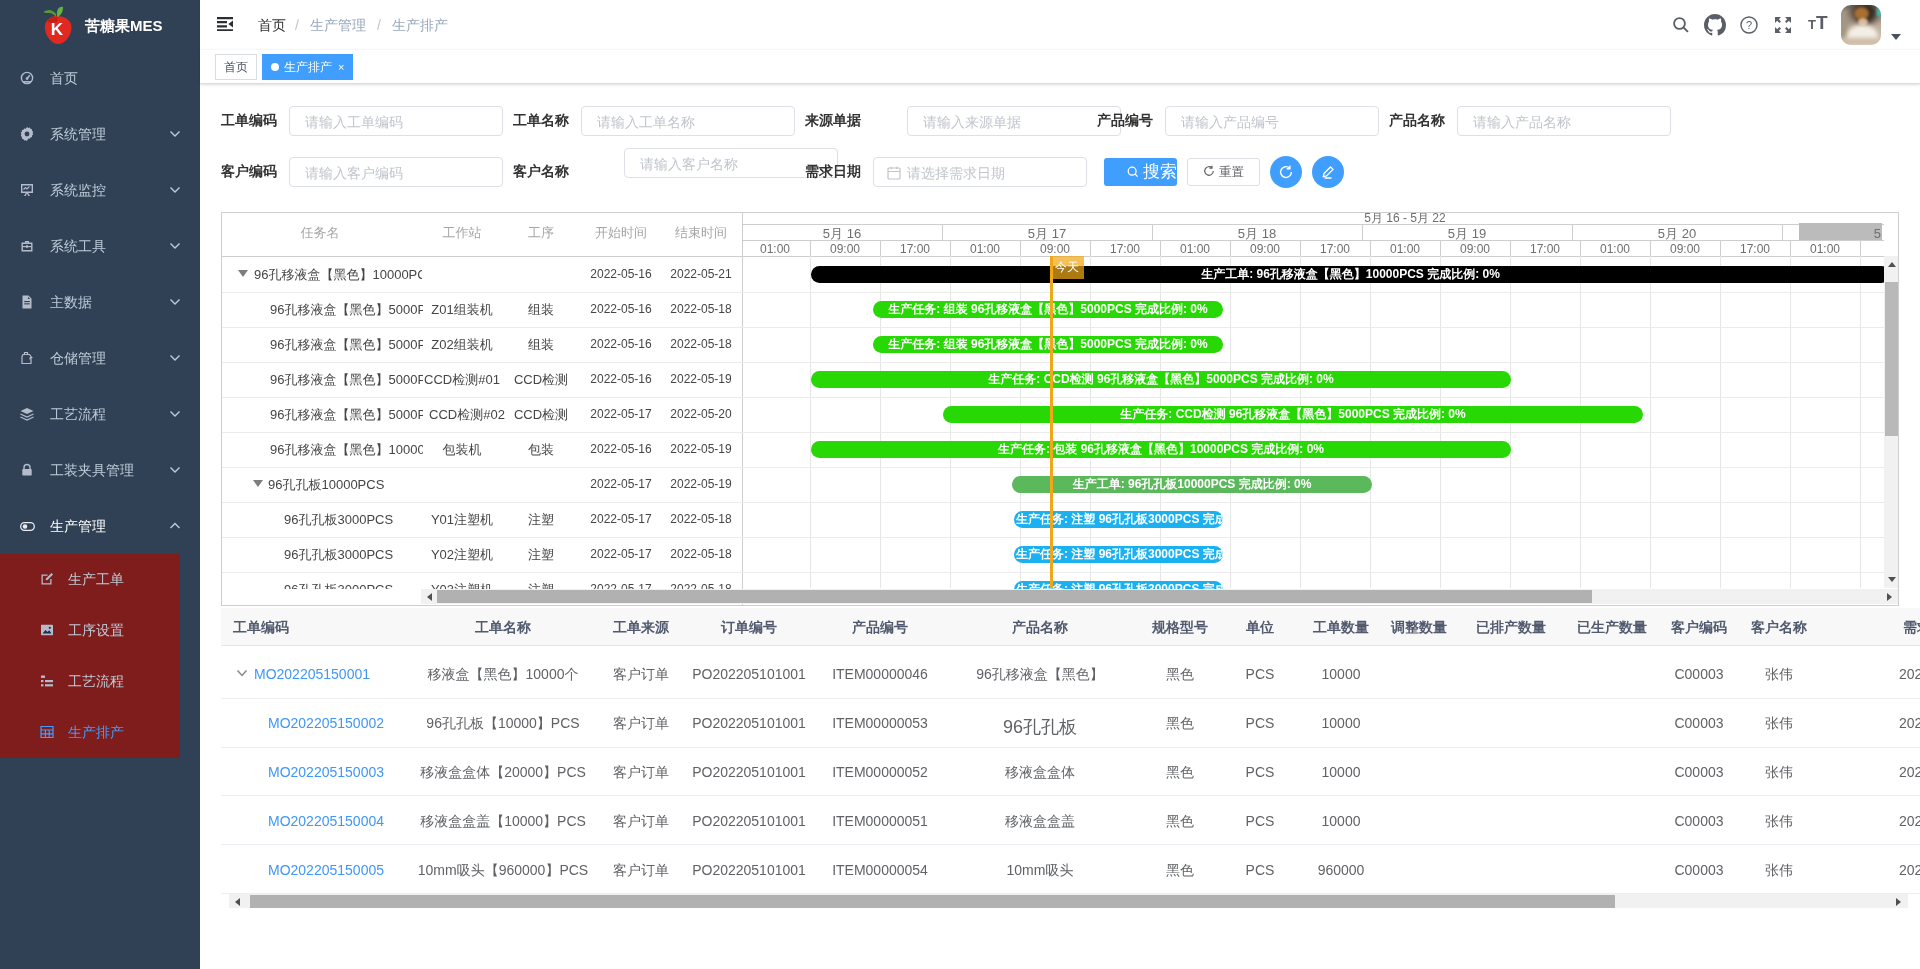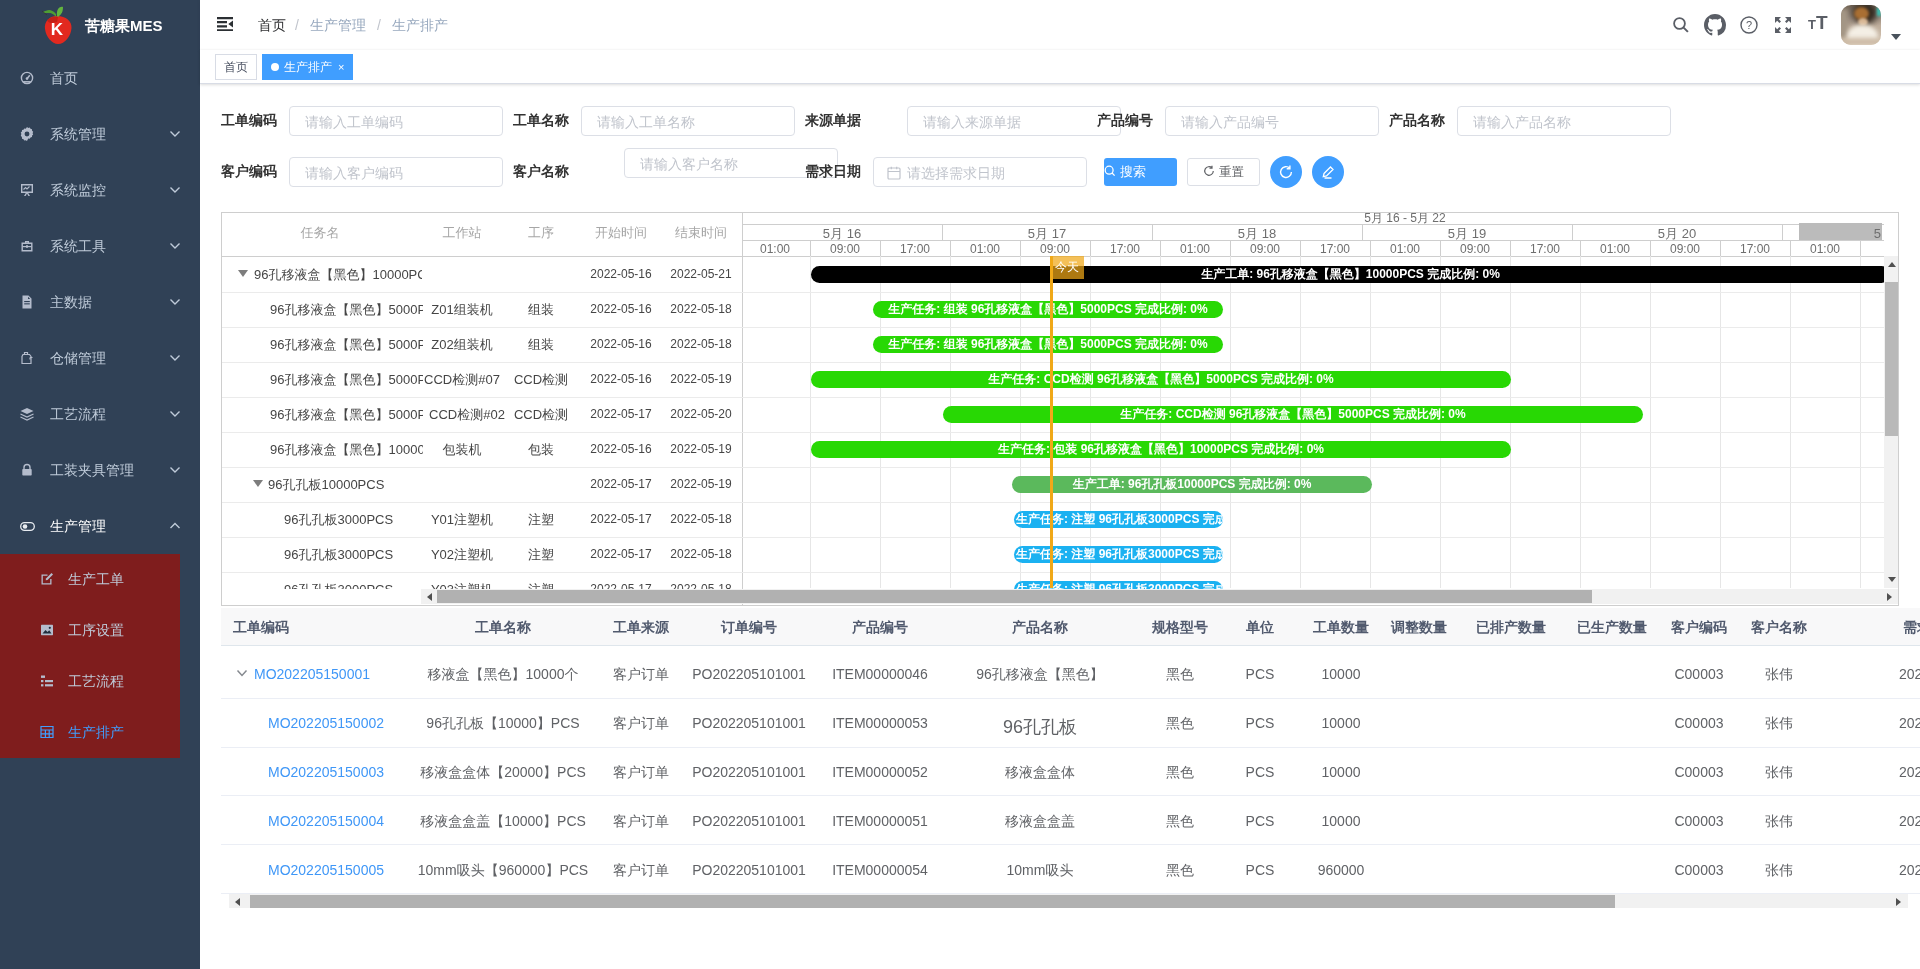--- a/index.html
+++ b/index.html
@@ -212,21 +212,21 @@
       <div class="txt" style="left:15px;top:7px;font-size:14px;color:#c0c4cc;">请输入客户名称</div>
     </div>
 <div class="txt" style="left:805px;top:163px;font-size:14px;font-weight:bold;color:#333;">需求日期</div>
     <div class="abs" style="left:873px;top:157px;width:214px;height:30px;border:1px solid #dcdfe6;border-radius:4px;background:#fff;">
       <svg class="abs" style="left:13px;top:8px" width="14" height="14" viewBox="0 0 14 14">
         <rect x="1" y="2" width="12" height="11" rx="1" stroke="#c0c4cc" stroke-width="1.2" fill="none"></rect>
         <path d="M1 5.5h12M4.3 0.8v2.5M9.7 0.8v2.5" stroke="#c0c4cc" stroke-width="1.2"></path>
       </svg>
       <div class="txt" style="left:33px;top:7px;font-size:14px;color:#c0c4cc;">请选择需求日期</div>
     </div>
-<div class="abs" style="left:1104px;top:158px;width:73px;height:28px;background:#409eff;border-radius:3px;color:#fff;font-size:13px;text-align:left;line-height:28px;">
+<div class="abs" style="left:1104px;top:158px;width:73px;height:28px;background:#409eff;border-radius:3px;color:#fff;font-size:17px;text-align:right;line-height:28px;">
 <svg style="vertical-align:-1px;margin-right:4px" width="12" height="12" viewBox="0 0 14 14">
         <circle cx="6" cy="6" r="4.6" stroke="#fff" stroke-width="1.5" fill="none"></circle>
         <path d="M9.4 9.4l3 3" stroke="#fff" stroke-width="1.5"></path>
       </svg>搜索</div>
 <div class="abs" style="left:1187px;top:158px;width:73px;height:28px;background:#fff;border:1px solid #dcdfe6;border-radius:3px;color:#606266;font-size:12.5px;text-align:center;line-height:26px;">
 <svg style="vertical-align:-1px;margin-right:4px" width="12" height="12" viewBox="0 0 14 14">
         <path d="M12 7a5 5 0 1 1-1.5-3.6M10.5 0.8v3h-3" stroke="#606266" stroke-width="1.4" fill="none"></path>
       </svg>重置</div>
 <div class="abs" style="left:1270px;top:156px;width:32px;height:32px;background:#409eff;border-radius:50%;">
 <svg class="abs" style="left:9px;top:9px" width="14" height="14" viewBox="0 0 14 14">
@@ -326,21 +326,21 @@
 <div class="txt ctr" style="left:399px;top:89px;font-size:12px;color:#454545;">2022-05-16</div>
 <div class="txt ctr" style="left:479px;top:89px;font-size:12px;color:#454545;">2022-05-18</div>
 <div class="abs" style="left:0;top:149px;width:1662px;height:1px;background:#ebebeb;"></div>
 <div class="txt" style="left:48px;top:123px;width:153px;overflow:hidden;font-size:13px;color:#454545;">96孔移液盒【黑色】5000PCS</div>
 <div class="txt ctr" style="left:240px;top:123px;font-size:13px;color:#454545;">Z02组装机</div>
 <div class="txt ctr" style="left:319px;top:123px;font-size:13px;color:#454545;">组装</div>
 <div class="txt ctr" style="left:399px;top:124px;font-size:12px;color:#454545;">2022-05-16</div>
 <div class="txt ctr" style="left:479px;top:124px;font-size:12px;color:#454545;">2022-05-18</div>
 <div class="abs" style="left:0;top:184px;width:1662px;height:1px;background:#ebebeb;"></div>
 <div class="txt" style="left:48px;top:158px;width:153px;overflow:hidden;font-size:13px;color:#454545;">96孔移液盒【黑色】5000PCS</div>
-<div class="txt ctr" style="left:240px;top:158px;font-size:13px;color:#454545;">CCD检测#07</div>
+<div class="txt ctr" style="left:240px;top:158px;font-size:13px;color:#454545;">CCD检测#01</div>
 <div class="txt ctr" style="left:319px;top:158px;font-size:13px;color:#454545;">CCD检测</div>
 <div class="txt ctr" style="left:399px;top:159px;font-size:12px;color:#454545;">2022-05-16</div>
 <div class="txt ctr" style="left:479px;top:159px;font-size:12px;color:#454545;">2022-05-19</div>
 <div class="abs" style="left:0;top:219px;width:1662px;height:1px;background:#ebebeb;"></div>
 <div class="txt" style="left:48px;top:193px;width:153px;overflow:hidden;font-size:13px;color:#454545;">96孔移液盒【黑色】5000PCS</div>
 <div class="txt ctr" style="left:245px;top:193px;font-size:13px;color:#454545;">CCD检测#02</div>
 <div class="txt ctr" style="left:319px;top:193px;font-size:13px;color:#454545;">CCD检测</div>
 <div class="txt ctr" style="left:399px;top:194px;font-size:12px;color:#454545;">2022-05-17</div>
 <div class="txt ctr" style="left:479px;top:194px;font-size:12px;color:#454545;">2022-05-20</div>
 <div class="abs" style="left:0;top:254px;width:1662px;height:1px;background:#ebebeb;"></div>

